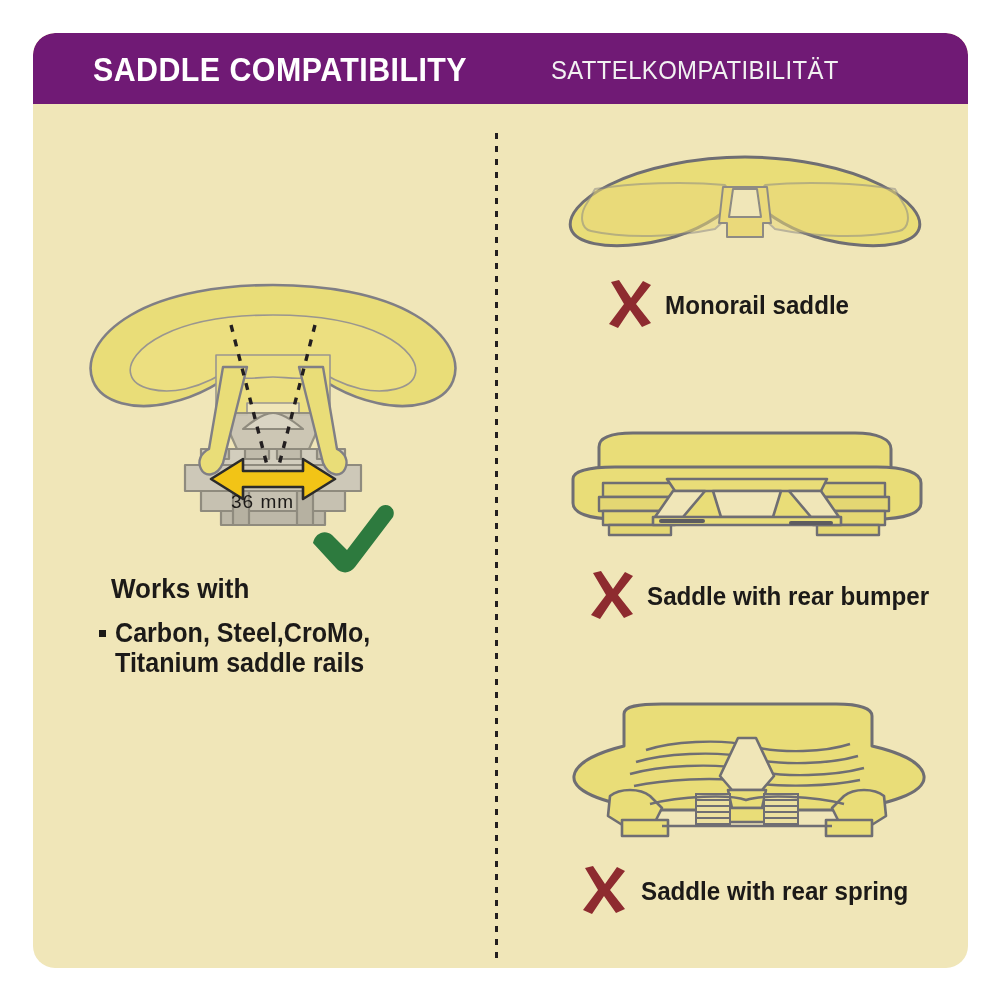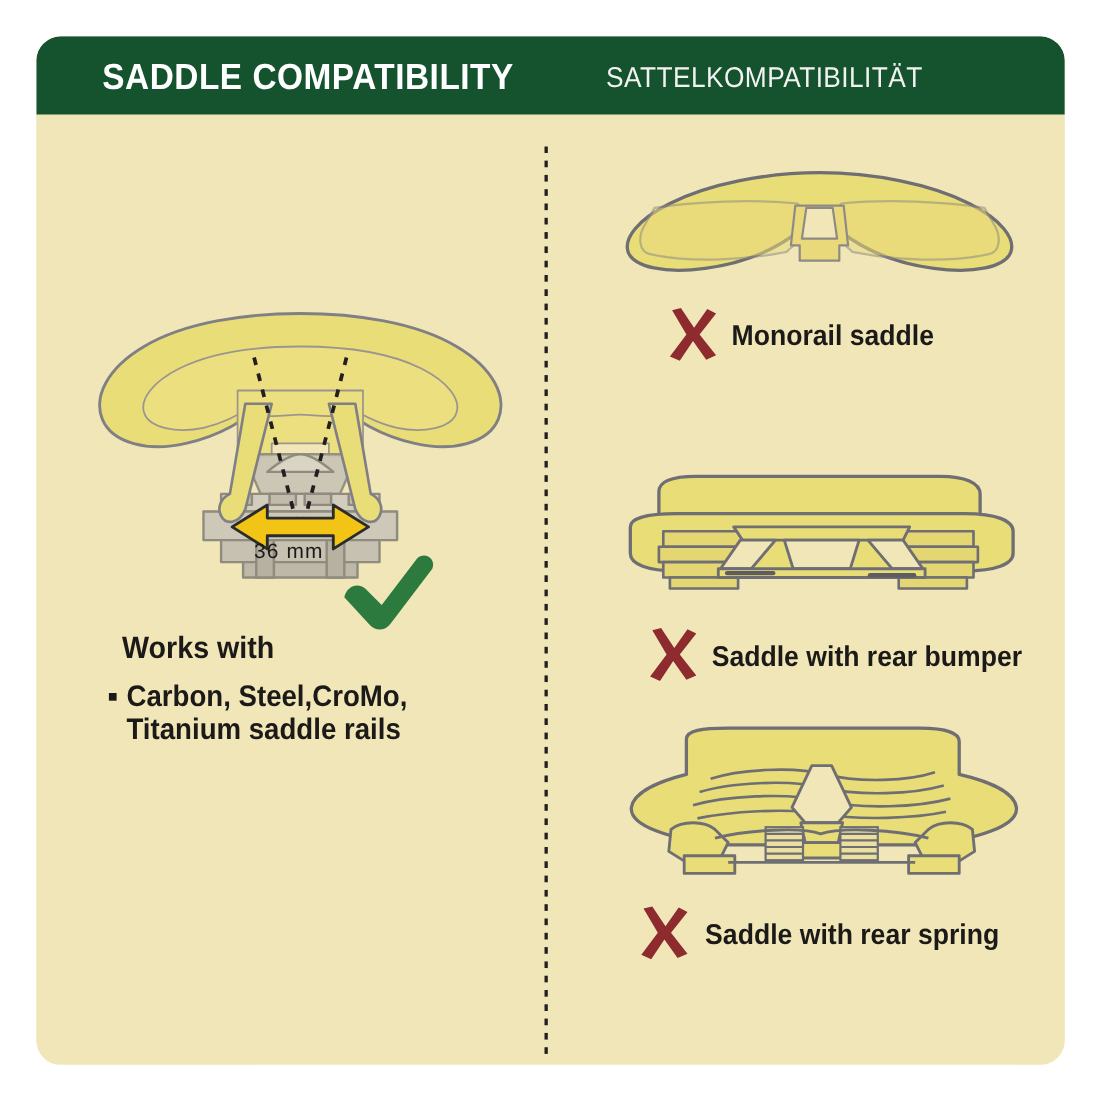--- a/index.html
+++ b/index.html
@@ -10,21 +10,21 @@
   }
   .stage{position:relative;width:1000px;height:1000px;overflow:hidden;}
 
   
   .card{
     position:absolute;left:33px;top:33px;width:935px;height:935px;
     background:#f0e6b8;border-radius:22px;overflow:hidden;
   }
   .header{
     position:absolute;left:0;top:0;width:935px;height:71px;
-    background:#14532d;border-radius:22px 22px 0 0;
+    background:#701a75;border-radius:22px 22px 0 0;
   }
   .title-en{
     position:absolute;left:60px;top:18px;
     color:#ffffff;font-size:33px;font-weight:bold;letter-spacing:0.5px;
     transform:scaleX(0.92);transform-origin:left center;white-space:nowrap;
   }
   .title-de{
     position:absolute;left:518px;top:22px;
     color:#f2f2f2;font-size:26px;font-weight:normal;letter-spacing:0.4px;
     transform:scaleX(0.92);transform-origin:left center;white-space:nowrap;
@@ -211,21 +211,21 @@
         </svg>
       </div>
       <div style="position:absolute;left:92px;top:150px;width:48px;height:48px;">
         <svg width="48" height="48" viewBox="0 0 48 48">
           <path d="M6 2 L14 0 L26 18 L38 1 L46 5 L31 24 L46 43 L37 47 L25 30 L13 48 L4 44 L19 24 Z" fill="#8e2b2f"></path>
         </svg>
       </div>
       <div class="lbl row-label" style="left:152px;top:160px;">Saddle with rear bumper</div>
     </div>
 
-    <div class="row" style="top:619px;height:230px;">
+    <div class="row" style="top:661px;height:230px;">
       <div style="position:absolute;left:55px;top:10px;width:390px;height:155px;">
         <svg width="390" height="155" viewBox="0 0 390 155">
           <g stroke="#6f6e73" stroke-width="3" fill="#e9dd78" stroke-linejoin="round">
 
             <path d="M74 10 C74 2 88 0 112 0 L286 0 C308 0 322 4 322 12 L322 42
                      C348 48 372 58 374 72 C376 88 340 102 286 106 L112 106
                      C58 102 22 88 24 72 C26 58 50 48 74 42 Z"></path>
           </g>
 
           <g fill="none" stroke="#6f6e73" stroke-width="2.4">

